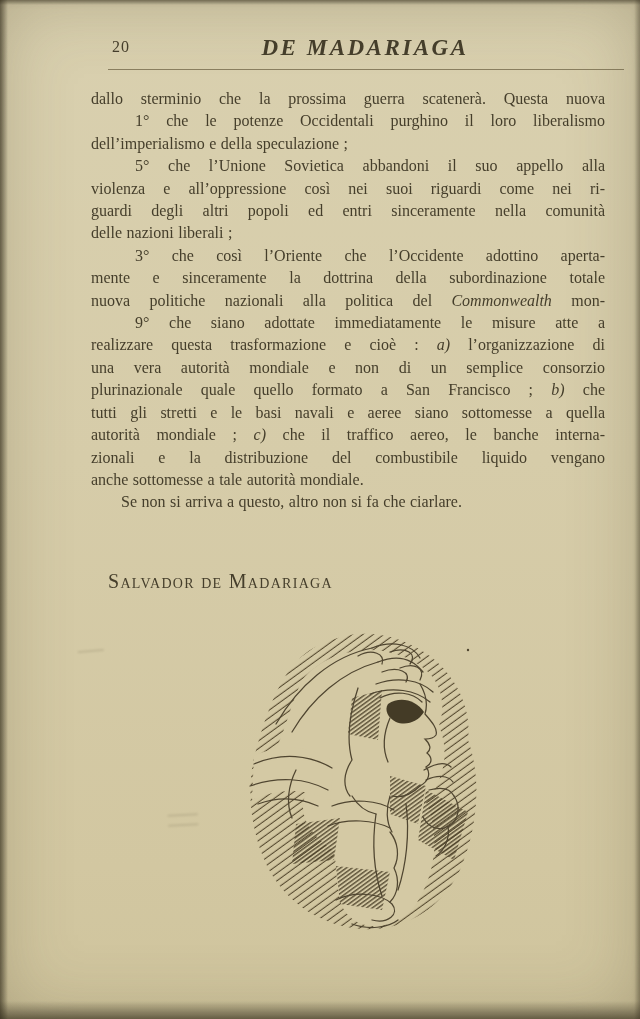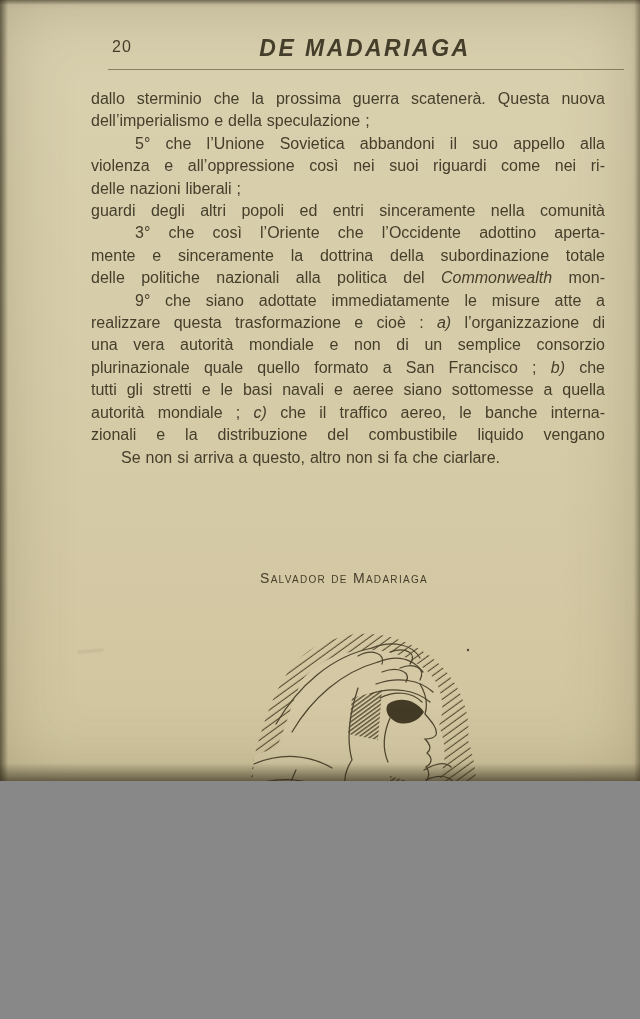--- a/index.html
+++ b/index.html
@@ -1,18 +1,18 @@
 <!DOCTYPE html>
 <html><head>
 <meta charset="utf-8">
 <style>
   html,body{margin:0;padding:0;background:#888;}
   .page{
-    position:relative;width:640px;height:781px;overflow:hidden;
-    font-family:Liberation Sans, sans-serif;color:#453e2b;
+    position:relative;width:640px;height:1019px;overflow:hidden;
+    font-family:Liberation Serif, serif;color:#453e2b;
     background:linear-gradient(180deg,#d9d0af 0%,#d6cca9 45%,#d2c7a1 85%,#cfc49d 100%);
   }
   .page::after{
     content:"";position:absolute;inset:0;pointer-events:none;
     box-shadow:inset 0 0 70px rgba(93,82,52,.30), inset 0 0 10px rgba(60,52,30,.20);
   }
   .edge{position:absolute;pointer-events:none;}
   .edge-left{left:0;top:0;bottom:0;width:8px;background:linear-gradient(90deg,rgba(38,33,20,.60),rgba(38,33,20,0));}
   .edge-top{left:0;right:0;top:0;height:5px;background:linear-gradient(180deg,rgba(38,33,20,.50),rgba(38,33,20,0));}
   .edge-bottom{left:0;right:0;bottom:0;height:18px;background:linear-gradient(0deg,rgba(30,26,13,.55),rgba(30,26,13,0));}
@@ -29,22 +29,22 @@
   }
   .bodytext p{margin:0;}
   .line{min-height:22.4px;}
   .just{text-align:justify;text-align-last:justify;}
   .ind{padding-left:44px;}
   .ind2{padding-left:30px;}
   .it{font-style:italic;}
 
   .signature{
     position:absolute;top:570px;left:108px;width:514px;box-sizing:border-box;
-    text-align:center;padding-right:42px;
-    font-variant:small-caps;letter-spacing:1.3px;font-size:14px;
+    text-align:left;padding-right:42px;
+    font-variant:small-caps;letter-spacing:1.3px;font-size:20px;
   }
 
   .illustration{position:absolute;left:240px;top:628px;width:245px;height:305px;}
   .illustration svg{display:block;}
 
   .mark{position:absolute;opacity:.16;filter:blur(.8px);pointer-events:none;}
   .mark1{left:78px;top:650px;width:26px;height:4px;border-top:2px solid #5a5138;transform:rotate(-5deg);}
   .mark2{left:168px;top:814px;width:30px;height:8px;border-top:2px solid #5a5138;border-bottom:2px solid #5a5138;transform:rotate(-3deg);}
 </style>
 </head>
@@ -58,44 +58,46 @@
   </div>
   <div class="rule"></div>
 
   <div class="bodytext">
     <p>
       </p>
       <div class="line just">dallo sterminio che la prossima guerra scatenerà. Questa nuova</div>
     <p></p>
     <p>
       </p>
+      <div class="line just ind">1° che le potenze Occidentali purghino il loro liberalismo</div>
       <div class="line">dell’imperialismo e della speculazione ;</div>
     <p></p>
     <p>
       </p>
       <div class="line just ind">5° che l’Unione Sovietica abbandoni il suo appello alla</div>
       <div class="line just">violenza e all’oppressione così nei suoi riguardi come nei ri-</div>
+      <div class="line just">guardi degli altri popoli ed entri sinceramente nella comunità</div>
       <div class="line">delle nazioni liberali ;</div>
-      <div class="line just">guardi degli altri popoli ed entri sinceramente nella comunità</div>
     <p></p>
     <p>
       </p>
       <div class="line just ind">3° che così l’Oriente che l’Occidente adottino aperta-</div>
       <div class="line just">mente e sinceramente la dottrina della subordinazione totale</div>
-      <div class="line just"><span>delle politiche nazionali alla politica del </span><span class="it">Commonwealth</span><span> mon-</span></div>
+      <div class="line just"><span>nuova politiche nazionali alla politica del </span><span class="it">Commonwealth</span><span> mon-</span></div>
     <p></p>
     <p>
       </p>
       <div class="line just ind">9° che siano adottate immediatamente le misure atte a</div>
       <div class="line just"><span>realizzare questa trasformazione e cioè : </span><span class="it">a)</span><span> l’organizzazione di</span></div>
       <div class="line just">una vera autorità mondiale e non di un semplice consorzio</div>
       <div class="line just"><span>plurinazionale quale quello formato a San Francisco ; </span><span class="it">b)</span><span> che</span></div>
       <div class="line just">tutti gli stretti e le basi navali e aeree siano sottomesse a quella</div>
       <div class="line just"><span>autorità mondiale ; </span><span class="it">c)</span><span> che il traffico aereo, le banche interna-</span></div>
       <div class="line just">zionali e la distribuzione del combustibile liquido vengano</div>
+      <div class="line">anche sottomesse a tale autorità mondiale.</div>
     <p></p>
     <p>
       </p>
       <div class="line ind2">Se non si arriva a questo, altro non si fa che ciarlare.</div>
     <p></p>
   </div>
 
   <div class="signature">Salvador de Madariaga</div>
 
   <div class="illustration">

